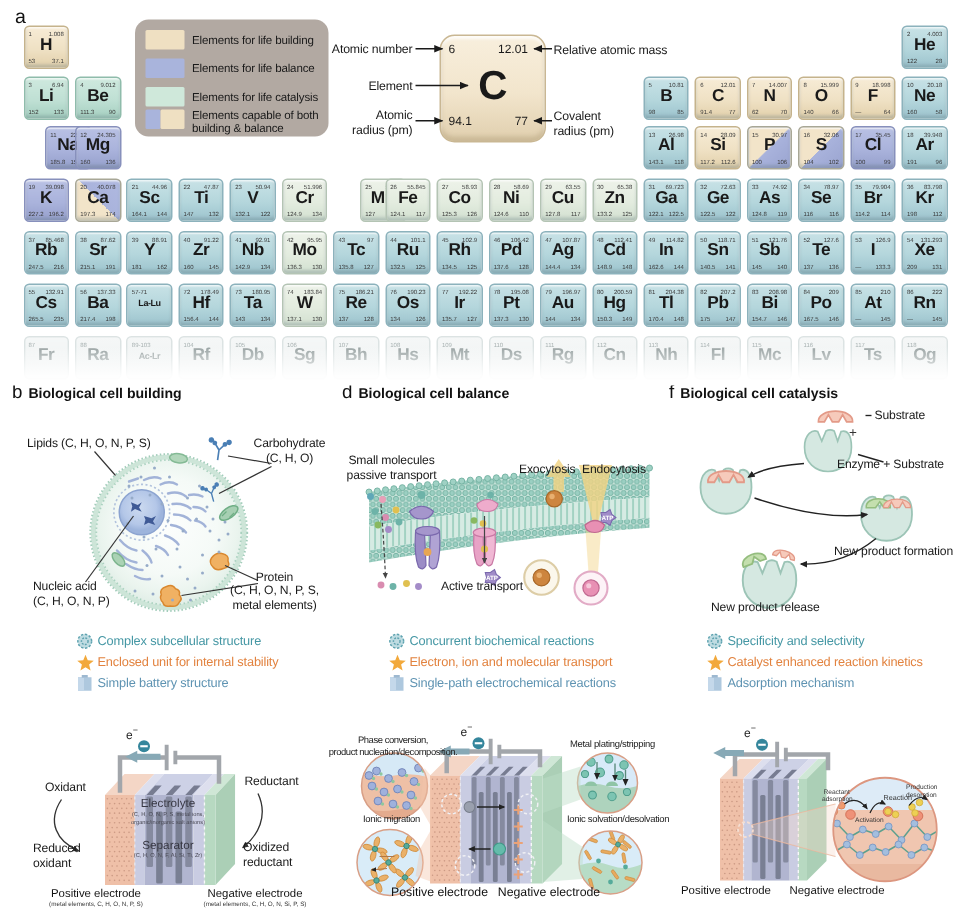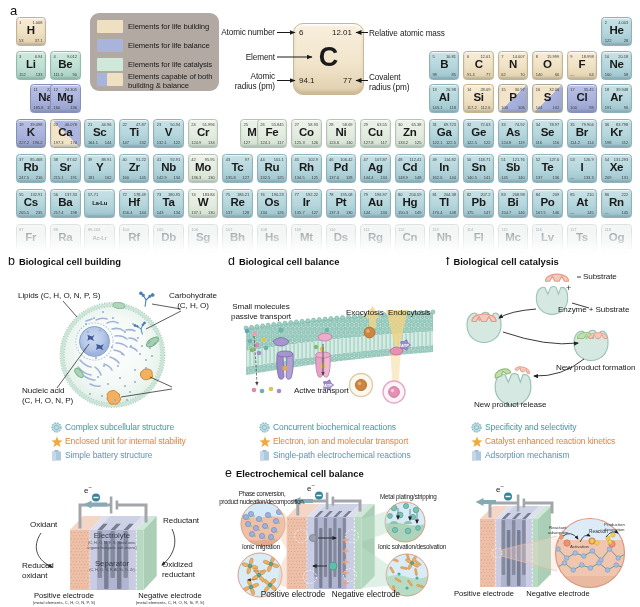--- a/index.html
+++ b/index.html
@@ -66,21 +66,20 @@
   <line x1="368" y1="32.5" x2="356" y2="32.5" marker-end="url(#ah)"></line>
   <line x1="277" y1="57" x2="312" y2="57" marker-end="url(#ah)"></line>
   <line x1="277" y1="80.5" x2="295" y2="80.5" marker-end="url(#ah)"></line>
   <line x1="368" y1="80.5" x2="356" y2="80.5" marker-end="url(#ah)"></line>
  </g>
 </svg>
 
 <div class="ttl" style="left:8px;top:254px"><span class="pl">b</span>Biological cell building</div>
 <div class="ttl" style="left:228px;top:254px"><span class="pl">d</span>Biological cell balance</div>
 <div class="ttl" style="left:446px;top:254px"><span class="pl">f</span>Biological cell catalysis</div>
-<div class="ttl" style="left:225px;top:466px"><span class="pl">e</span>Electrochemical cell balance</div>
 <svg style="position:absolute;left:51px;top:422px" width="11" height="11" viewBox="0 0 11 11">
       <circle cx="5.5" cy="5.5" r="4.6" fill="#bfdce2" stroke="#5fa3b0" stroke-width="1" stroke-dasharray="1.6 1.1"></circle>
       <circle cx="5.5" cy="5.5" r="2.2" fill="none" stroke="#5fa3b0" stroke-width="1" stroke-dasharray="1.2 .9"></circle>
     </svg>
 <div class="blt b-teal" style="left:65px;top:422px">Complex subcellular structure</div>
 <svg style="position:absolute;left:51px;top:436px" width="12" height="12" viewBox="0 0 12 12">
       <path d="M6 .5 L7.5 4.2 L11.5 4.5 L8.4 7 L9.4 11 L6 8.8 L2.6 11 L3.6 7 L.5 4.5 L4.5 4.2 z" fill="#f2a93c"></path>
     </svg>
 <div class="blt b-org" style="left:65px;top:436px">Enclosed unit for internal stability</div>
 <svg style="position:absolute;left:51px;top:450px" width="11" height="11" viewBox="0 0 11 11">
@@ -855,20 +854,21 @@
         <path d="M181,309 L152,304"></path>
         <path d="M181,311 L146,329"></path>
         <path d="M57,388 L89,344"></path>
         <path d="M172,387 L150,377"></path>
         <path d="M172,389 L121,397"></path>
       </g>
     </svg>
 <div class="lbl" style="left:18px;top:291px">Lipids (C, H, O, N, P, S)</div>
 <div class="lbl" style="left:164px;top:291px;width:58px;text-align:center">Carbohydrate<br>(C, H, O)</div>
 <div class="lbl" style="left:22px;top:386px">Nucleic acid<br>(C, H, O, N, P)</div>
+<div class="lbl" style="left:141px;top:379.5px;width:84px;text-align:center">Protein<br>(C, H, O, N, P, S,<br>metal elements)</div>
 
 <svg style="position:absolute;left:0;top:0" width="640" height="607" viewBox="0 0 640 607">
       <defs>
         <pattern id="memdot" patternUnits="userSpaceOnUse" width="4.4" height="7.6">
           <rect width="4.4" height="7.6" fill="#cfe8df"></rect>
           <circle cx="2.2" cy="1.9" r="1.7" fill="#9bcfc2" stroke="#72b0a0" stroke-width="0.6"></circle>
           <circle cx="0" cy="5.7" r="1.7" fill="#9bcfc2" stroke="#72b0a0" stroke-width="0.6"></circle>
           <circle cx="4.4" cy="5.7" r="1.7" fill="#9bcfc2" stroke="#72b0a0" stroke-width="0.6"></circle>
         </pattern>
         <pattern id="memtail" patternUnits="userSpaceOnUse" width="4" height="12">

